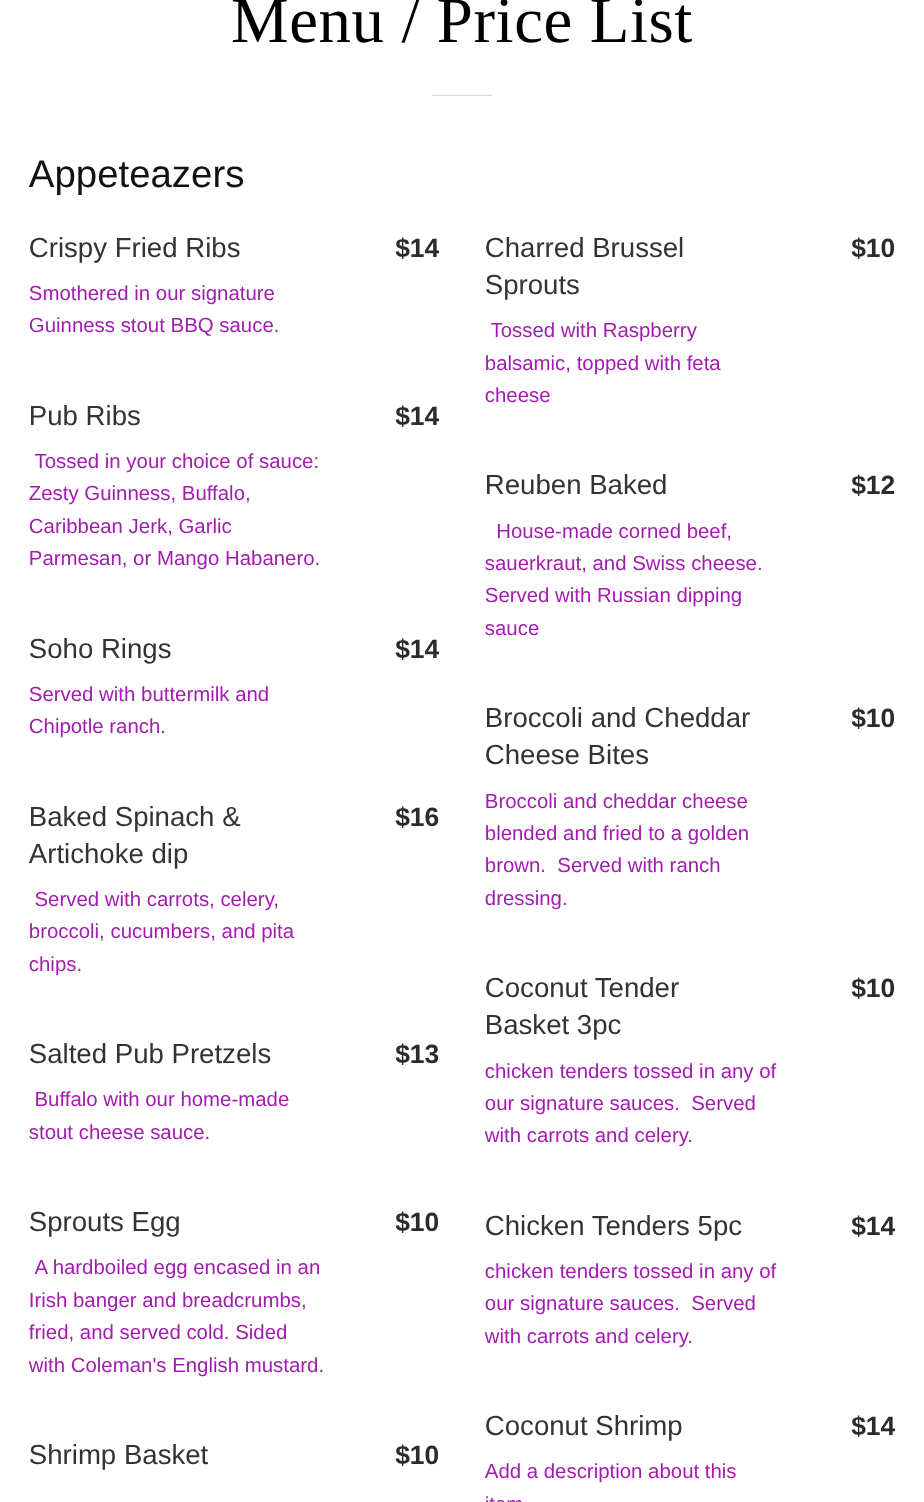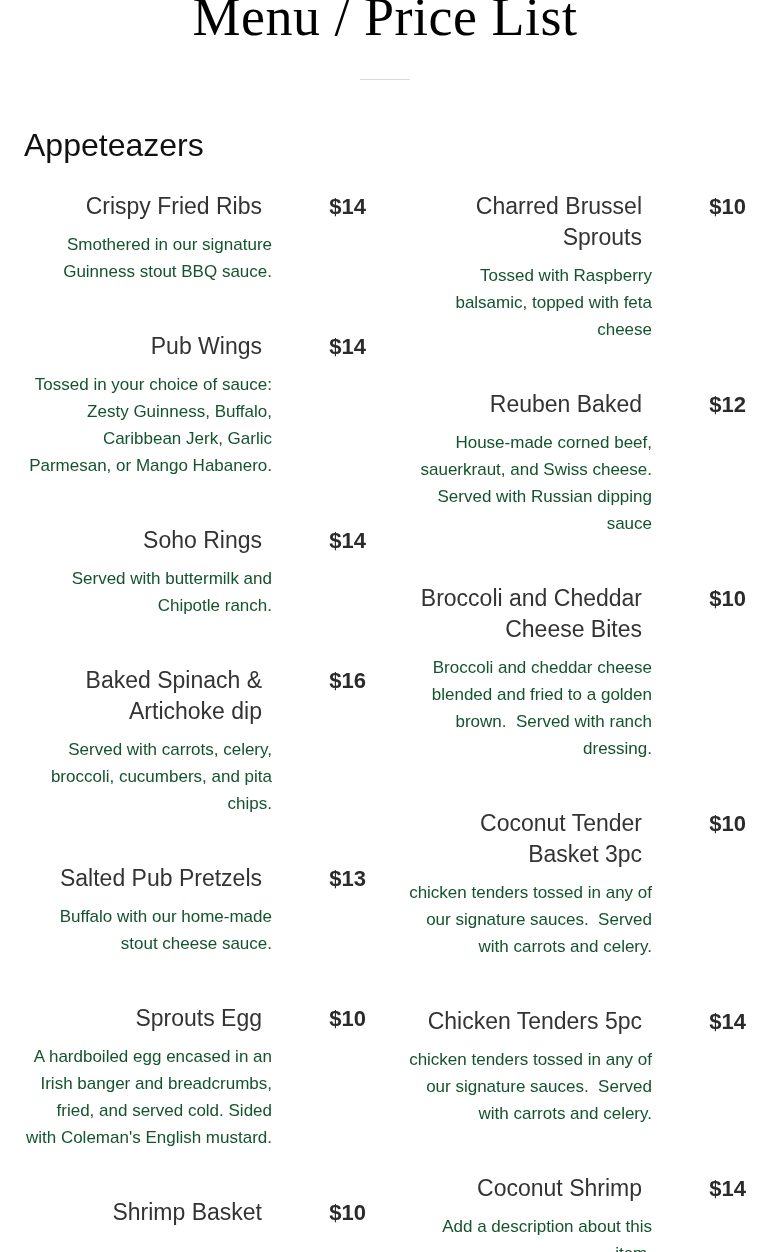--- a/index.html
+++ b/index.html
@@ -44,31 +44,31 @@
     grid-template-columns: 342px 342px;
     column-gap: 38px;
     align-items: start;
   }
 
   .menu-item {
     display: flex;
     align-items: flex-start;
     margin-bottom: 46px;
   }
-  .item-left { width: 248px; text-align: right; }
+  .item-left { width: 248px; }
   .item-name {
     font-size: 23px;
     line-height: 31px;
     color: #333333;
     max-width: 238px;
   }
   .item-desc {
     font-size: 17px;
     line-height: 27px;
-    color: #14532d;
+    color: #a21caf;
     margin-top: 9px;
     width: 248px;
     white-space: pre-wrap;
   }
   .item-price {
     margin-left: auto;
     font-size: 22px;
     line-height: 31px;
     color: #2b2b2b;
     white-space: nowrap;
@@ -89,21 +89,21 @@
     <div class="menu-column" id="col-0">
         <div class="menu-item">
           <div class="item-left">
             <div class="item-name">Crispy Fried Ribs</div>
             <div class="item-desc">Smothered in our signature Guinness stout BBQ sauce.</div>
           </div>
           <div class="item-price">$14</div>
         </div>
         <div class="menu-item">
           <div class="item-left">
-            <div class="item-name">Pub Wings</div>
+            <div class="item-name">Pub Ribs</div>
             <div class="item-desc"> Tossed in your choice of sauce: Zesty Guinness, Buffalo, Caribbean Jerk, Garlic Parmesan, or Mango Habanero.</div>
           </div>
           <div class="item-price">$14</div>
         </div>
         <div class="menu-item">
           <div class="item-left">
             <div class="item-name">Soho Rings</div>
             <div class="item-desc">Served with buttermilk and Chipotle ranch.</div>
           </div>
           <div class="item-price">$14</div>

